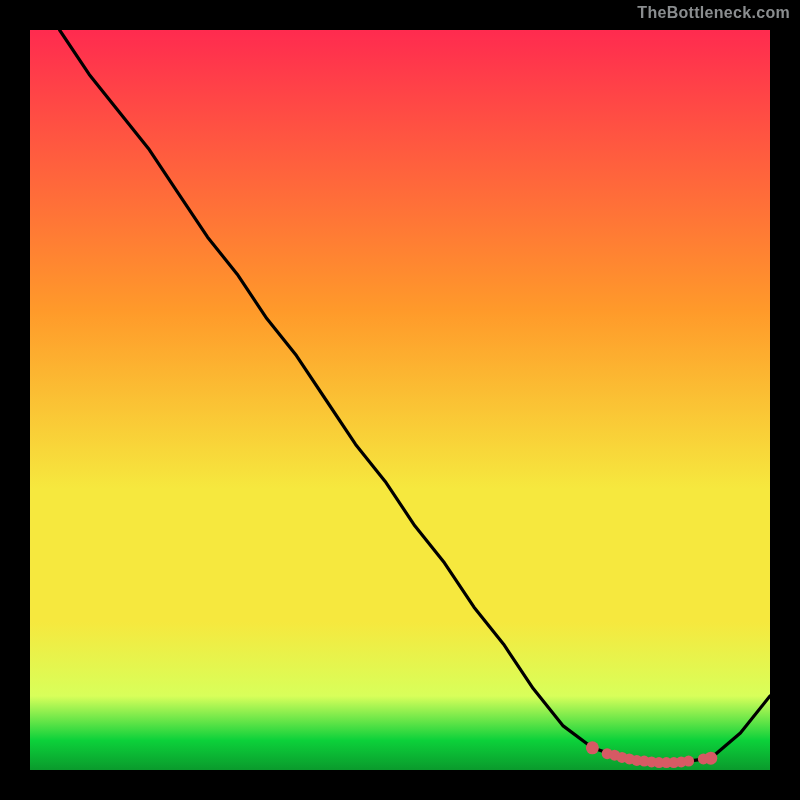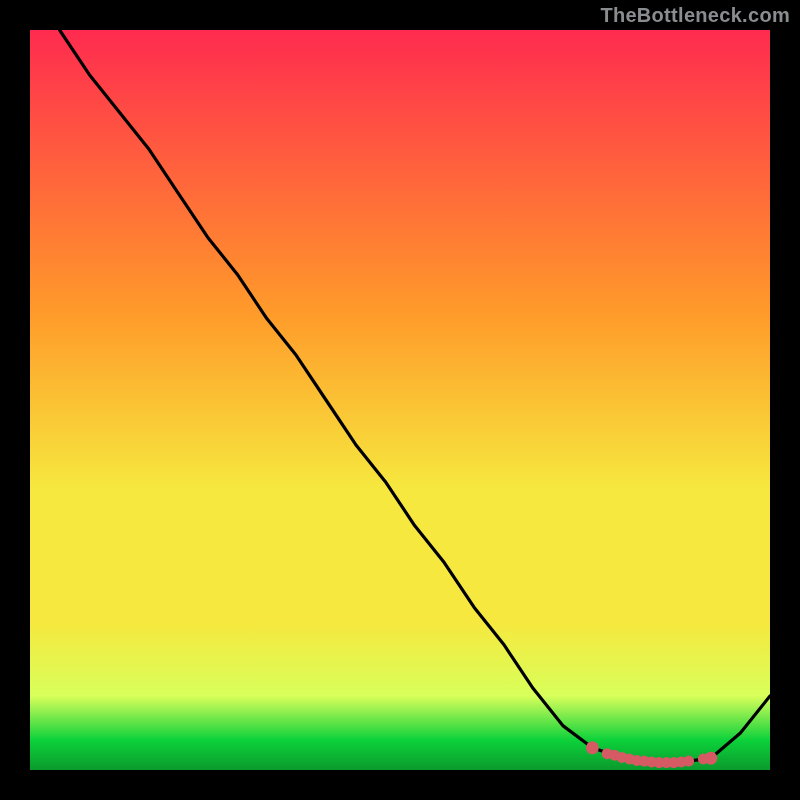--- a/index.html
+++ b/index.html
@@ -21,21 +21,21 @@
     left: 0;
     width: 800px;
     height: 800px;
     display: block;
   }
   .watermark {
     position: absolute;
     top: 4px;
     right: 10px;
     font-family: Arial, Helvetica, sans-serif;
-    font-size: 20px;
+    font-size: 16px;
     font-weight: 600;
     color: #8a8d8f;
     letter-spacing: 0.3px;
     user-select: none;
     pointer-events: none;
   }
 </style>
 </head>
 <body>
 

